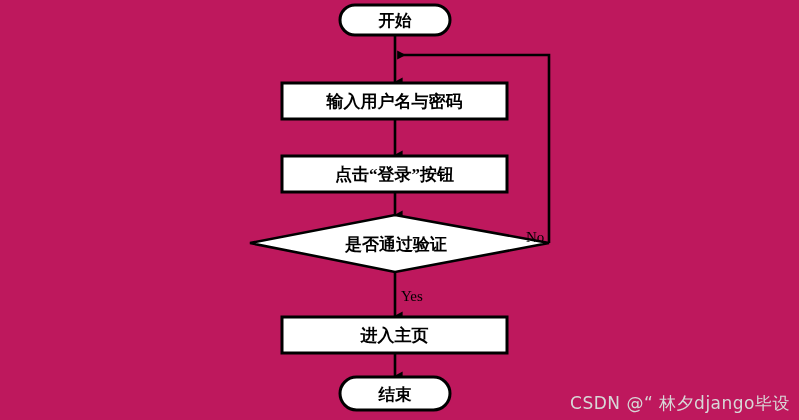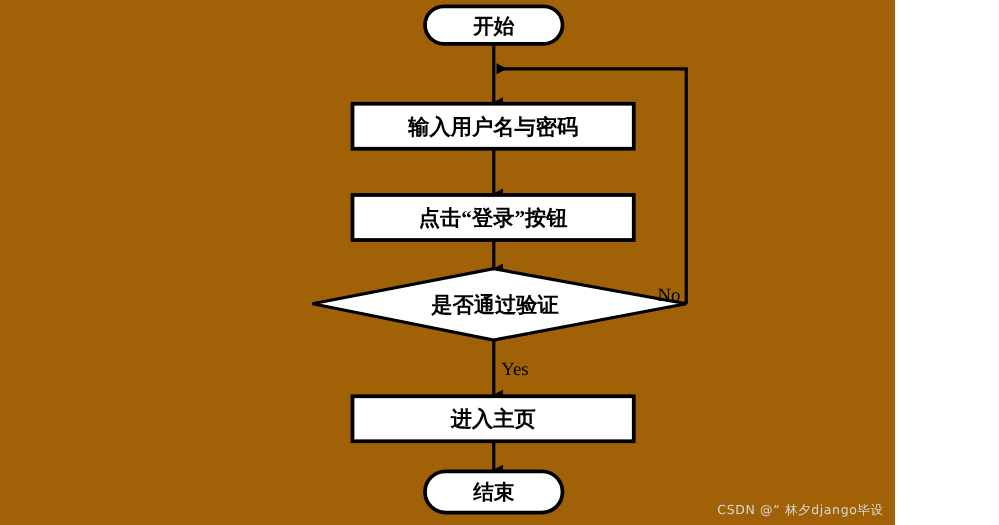--- a/index.html
+++ b/index.html
@@ -2,23 +2,23 @@
 <html><head>
 <meta charset="utf-8">
 <style>
   html, body {
     margin: 0;
     padding: 0;
     background: #ffffff;
   }
   #canvas {
     position: relative;
-    width: 716px;
+    width: 799px;
     height: 420px;
-    background: #a16207;
+    background: #be185d;
     overflow: hidden;
     font-family: "Liberation Serif", "DejaVu Serif", serif;
   }
   #flow-svg {
     position: absolute;
     left: 0;
     top: 0;
     width: 799px;
     height: 420px;
   }
@@ -53,21 +53,21 @@
     font-size: 15px;
     font-weight: normal;
     fill: #000000;
     dominant-baseline: central;
   }
   .watermark {
     position: absolute;
     right: 9px;
     bottom: 5px;
     font-family: "DejaVu Sans", "Liberation Sans", sans-serif;
-    font-size: 10px;
+    font-size: 17px;
     color: #d8d8d8;
     letter-spacing: 0.5px;
     white-space: nowrap;
     user-select: none;
   }
 </style>
 </head>
 <body>
 
 <div id="canvas">

